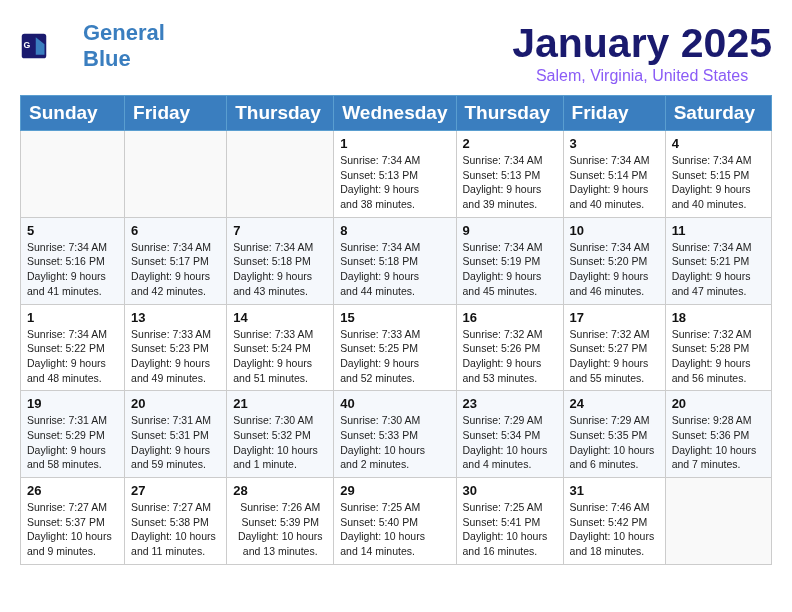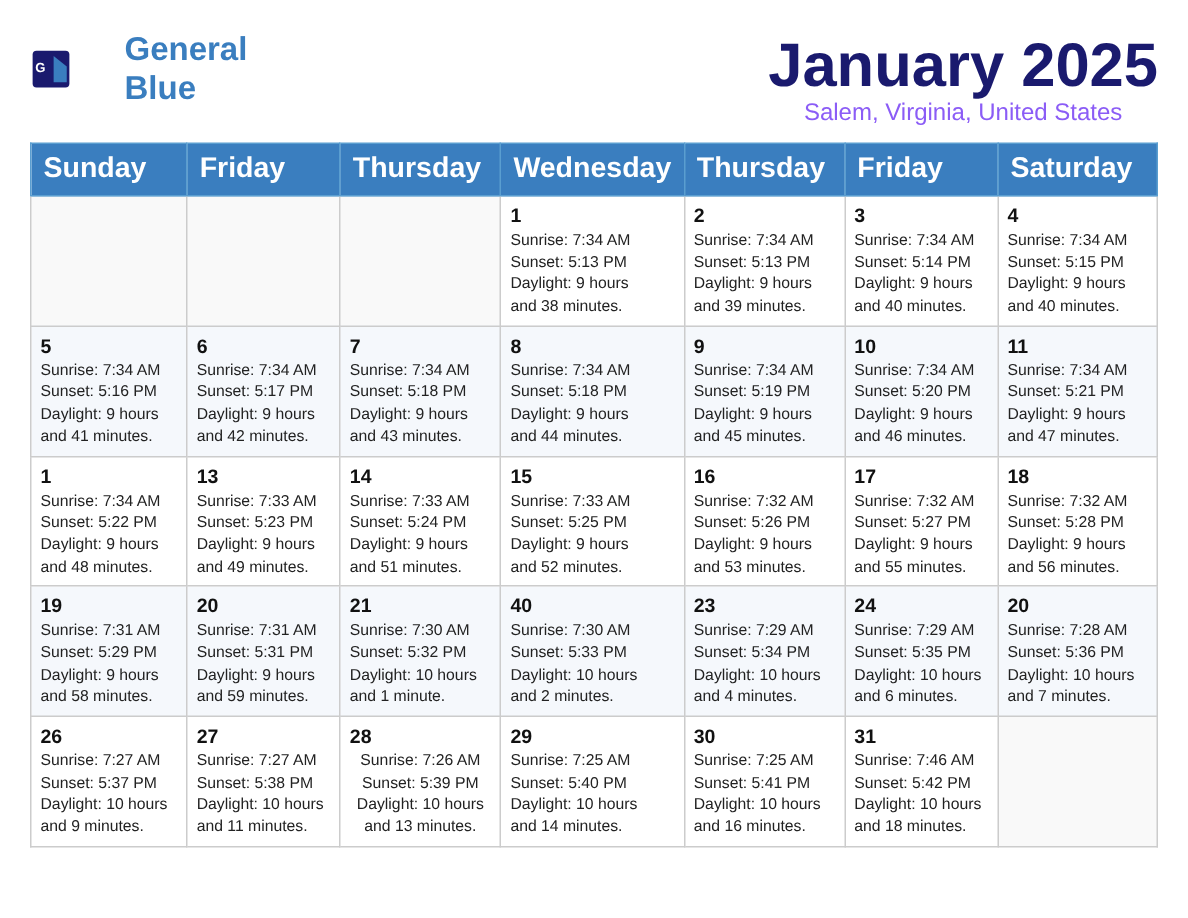--- a/index.html
+++ b/index.html
@@ -298,21 +298,21 @@
         </td>
         <td>
           <div class="day-number">24</div>
           <div class="day-info" style="white-space: pre-line;">Sunrise: 7:29 AM
 Sunset: 5:35 PM
 Daylight: 10 hours
 and 6 minutes.</div>
         </td>
         <td>
           <div class="day-number">20</div>
-          <div class="day-info" style="white-space: pre-line;">Sunrise: 7:28 AM
+          <div class="day-info" style="white-space: pre-line;">Sunrise: 9:28 AM
 Sunset: 5:36 PM
 Daylight: 10 hours
 and 7 minutes.</div>
         </td>
       </tr>
       <tr>
         <td>
           <div class="day-number">26</div>
           <div class="day-info" style="white-space: pre-line;">Sunrise: 7:27 AM
 Sunset: 5:37 PM

